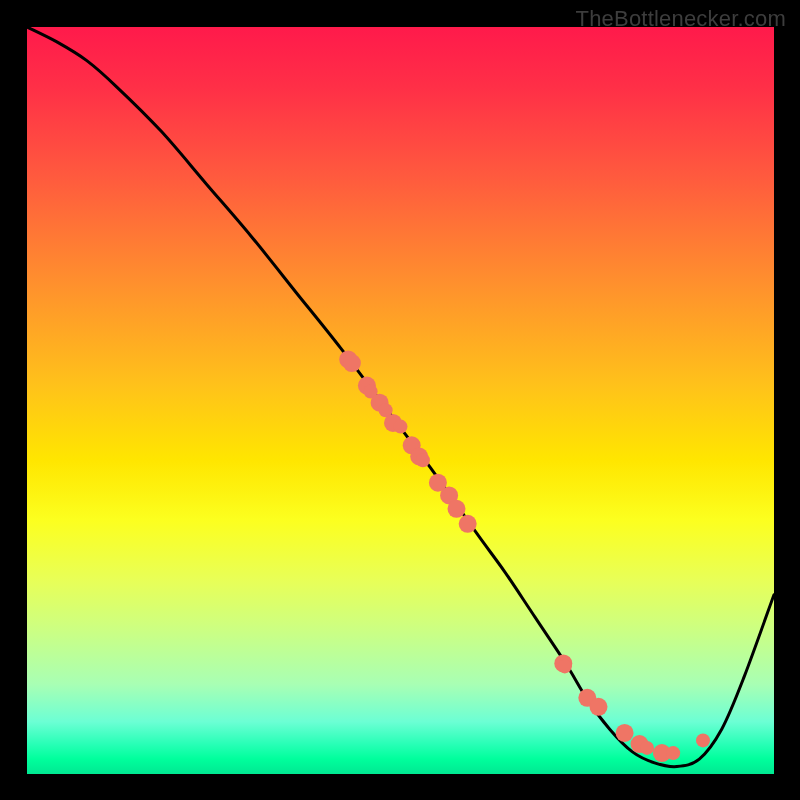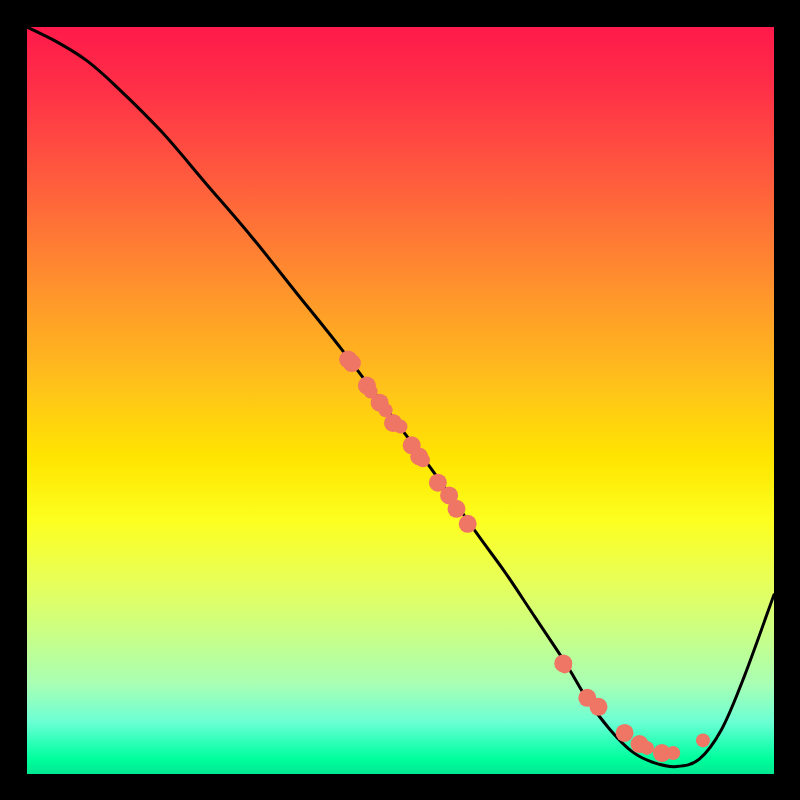--- a/index.html
+++ b/index.html
@@ -62,20 +62,21 @@
     top: 0;
     width: 100%;
     height: 100%;
     z-index: 10;
   }
 </style>
 </head>
 <body>
 
 <div class="chart-container">
+  <div class="watermark">TheBottlenecker.com</div>
   <div class="plot-area">
     <div class="gradient-bg"></div>
     <svg class="curve-layer" viewBox="0 0 747 747" preserveAspectRatio="none">
       <path id="curve-path" fill="none" stroke="#000000" stroke-width="3" stroke-linecap="round" stroke-linejoin="round" d="M 0.0 0.0 C 5.0 2.5, 19.9 9.3, 29.9 14.9 C 39.8 20.5, 49.8 26.1, 59.8 33.6 C 69.7 41.1, 77.2 47.9, 89.6 59.8 C 102.1 71.6, 119.5 88.4, 134.5 104.6 C 149.4 120.8, 164.3 139.4, 179.3 156.9 C 194.2 174.3, 209.2 191.1, 224.1 209.2 C 239.0 227.2, 254.0 246.5, 268.9 265.2 C 283.9 283.9, 298.8 301.9, 313.7 321.2 C 328.7 340.5, 343.6 361.1, 358.6 381.0 C 373.5 400.9, 388.4 420.2, 403.4 440.7 C 418.3 461.3, 435.8 486.8, 448.2 504.2 C 460.6 521.7, 468.1 531.0, 478.1 545.3 C 488.0 559.6, 498.0 575.2, 508.0 590.1 C 517.9 605.1, 529.1 621.3, 537.8 635.0 C 546.6 648.6, 552.8 661.1, 560.3 672.3 C 567.7 683.5, 575.2 693.5, 582.7 702.2 C 590.1 710.9, 597.6 719.0, 605.1 724.6 C 612.5 730.2, 620.0 733.3, 627.5 735.8 C 635.0 738.3, 642.4 740.2, 649.9 739.5 C 657.4 738.9, 664.8 738.3, 672.3 732.1 C 679.8 725.8, 687.2 715.9, 694.7 702.2 C 702.2 688.5, 708.4 672.3, 717.1 649.9 C 725.8 627.5, 742.0 581.4, 747.0 567.7"></path>
       <g id="markers-group">
           <circle cx="321.2" cy="332.4" r="9" fill="#ef7565"></circle>
           <circle cx="324.9" cy="336.1" r="9" fill="#ef7565"></circle>
           <circle cx="339.9" cy="358.6" r="9" fill="#ef7565"></circle>
           <circle cx="343.6" cy="364.5" r="7" fill="#ef7565"></circle>
           <circle cx="352.6" cy="375.7" r="9" fill="#ef7565"></circle>

